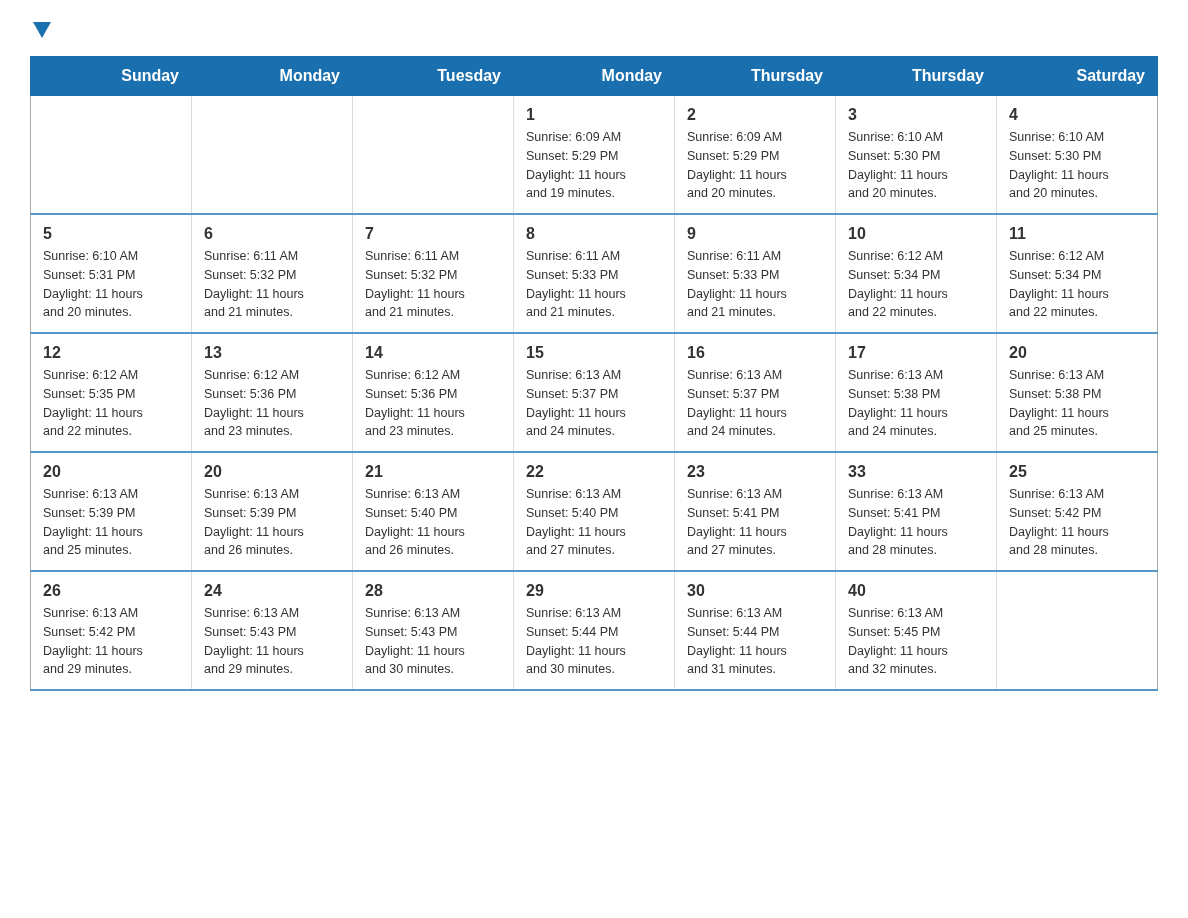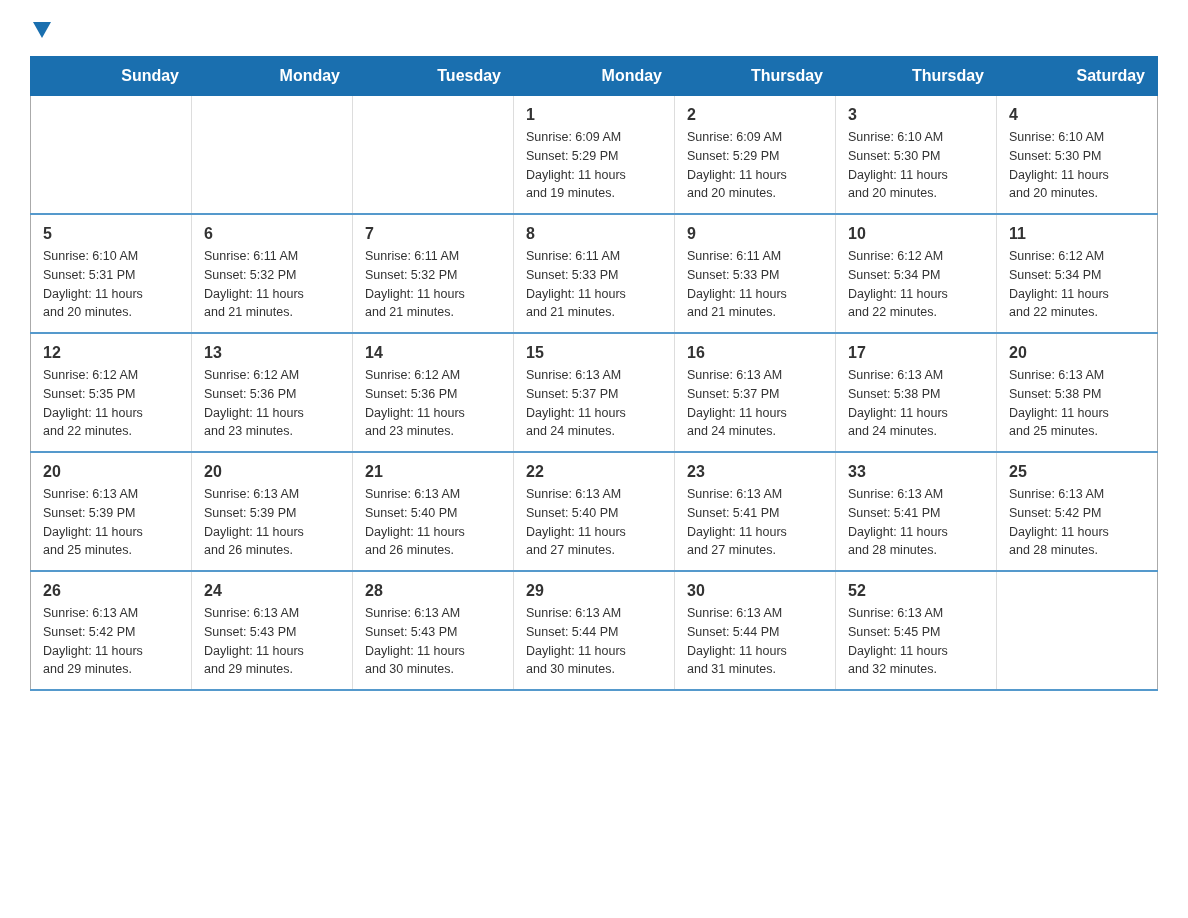--- a/index.html
+++ b/index.html
@@ -352,21 +352,21 @@
 and 30 minutes.</div>
         </td>
         <td>
           <span class="day-number">30</span>
           <div class="day-info" style="white-space: pre-line;">Sunrise: 6:13 AM
 Sunset: 5:44 PM
 Daylight: 11 hours
 and 31 minutes.</div>
         </td>
         <td>
-          <span class="day-number">52</span>
+          <span class="day-number">40</span>
           <div class="day-info" style="white-space: pre-line;">Sunrise: 6:13 AM
 Sunset: 5:45 PM
 Daylight: 11 hours
 and 32 minutes.</div>
         </td>
         <td class="empty-cell"></td>
       </tr>
     </tbody>
 </table>
 

